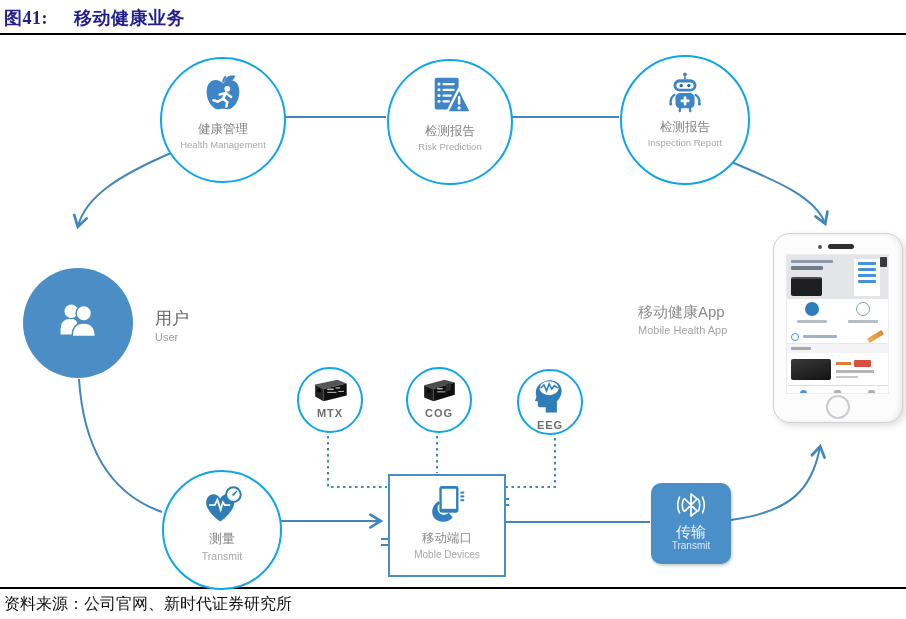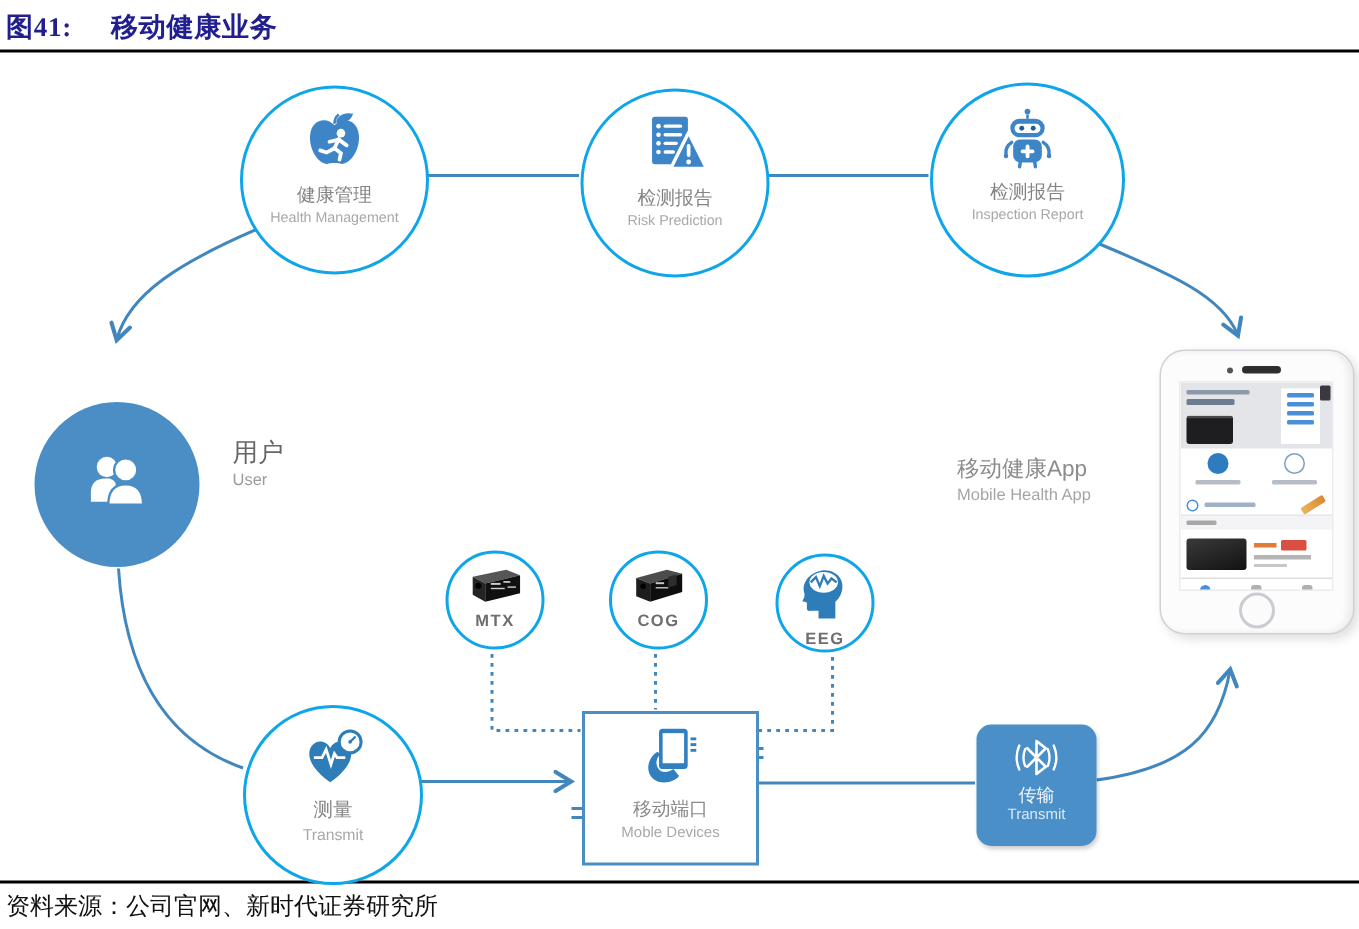--- a/index.html
+++ b/index.html
@@ -32,21 +32,21 @@
   .user-label .zh2{font-size:17px;color:#666;}
   .user-label .en2{font-size:11px;color:#9b9b9b;margin-top:1px;}
   
   .port-box{width:114px;height:99px;background:#fff;border:2px solid #4a8fc4;}
   .port-box .ic{margin-top:8px;}
   .port-box .zh{font-size:12.5px;color:#8a8a8a;}
   .port-box .en{font-size:10px;color:#a8a8a8;}
   
   .transmit{width:80px;height:81px;background:#4a8fc8;border-radius:10px;
             box-shadow:1px 2px 3px rgba(0,0,0,.2);}
-  .transmit .zh{color:#f2f7fc;font-size:12px;margin-top:-1px;}
+  .transmit .zh{color:#f2f7fc;font-size:15px;margin-top:-1px;}
   .transmit .en{color:#d9e8f5;font-size:10px;margin-top:0;}
   
   .app-label{position:absolute;left:638px;top:303px;z-index:2;}
   .app-label .zh3{font-size:15px;color:#8c8c8c;}
   .app-label .en3{font-size:11px;color:#a5a5a5;margin-top:2px;}
   
   .phone{position:absolute;left:773px;top:233px;width:128px;height:188px;z-index:2;
          background:#fcfcfd;border:1px solid #cfd1d6;border-radius:17px;
          box-shadow:inset -3px 0 5px rgba(0,0,0,.07),3px 3px 7px rgba(0,0,0,.13);}
   .ph-cam{position:absolute;left:44px;top:11px;width:4px;height:4px;border-radius:50%;background:#555;}
@@ -204,21 +204,21 @@
   <div class="node circle user-circle" style="left:23px;top:268px;">
     <span>
       <svg viewBox="0 0 60 60" width="58" height="58">
         <circle cx="23" cy="20" r="7" fill="#fff"></circle>
         <path d="M12 44 L12 38 Q12 28 22 28 L25 28 Q28 29 29 31 L29 44 Z" fill="#fff"></path>
         <circle cx="36" cy="22" r="8" fill="#fff" stroke="#4a8ec5" stroke-width="1.6"></circle>
         <path d="M24 46 Q24 32 36 32 Q48 32 48 46 Z" fill="#fff" stroke="#4a8ec5" stroke-width="1.6"></path>
       </svg>
     </span>
   </div>
-  <div class="node user-label" style="left:155px;top:290px;align-items:flex-start;">
+  <div class="node user-label" style="left:155px;top:307px;align-items:flex-start;">
     <span class="zh2">用户</span>
     <span class="en2">User</span>
   </div>
 
   <div class="node circle big" style="left:162px;top:470px;width:116px;height:116px;">
     <span class="ic" style="margin-top:13px;">
       <svg viewBox="0 0 46 46" width="42" height="42">
         <path d="M21 40 C8 31 3 21 7 14 C11 8 18.5 9.5 21 15 C23.5 9.5 31 8 35 14 C39 21 34 31 21 40 Z" fill="#2f7db8"></path>
         <polyline points="9,22 15,22 18,16 21.5,27 24,19 26,22 32,22" fill="none" stroke="#fff" stroke-width="2"></polyline>
         <circle cx="35.5" cy="10.5" r="8" fill="#fff" stroke="#2f7db8" stroke-width="2.2"></circle>

